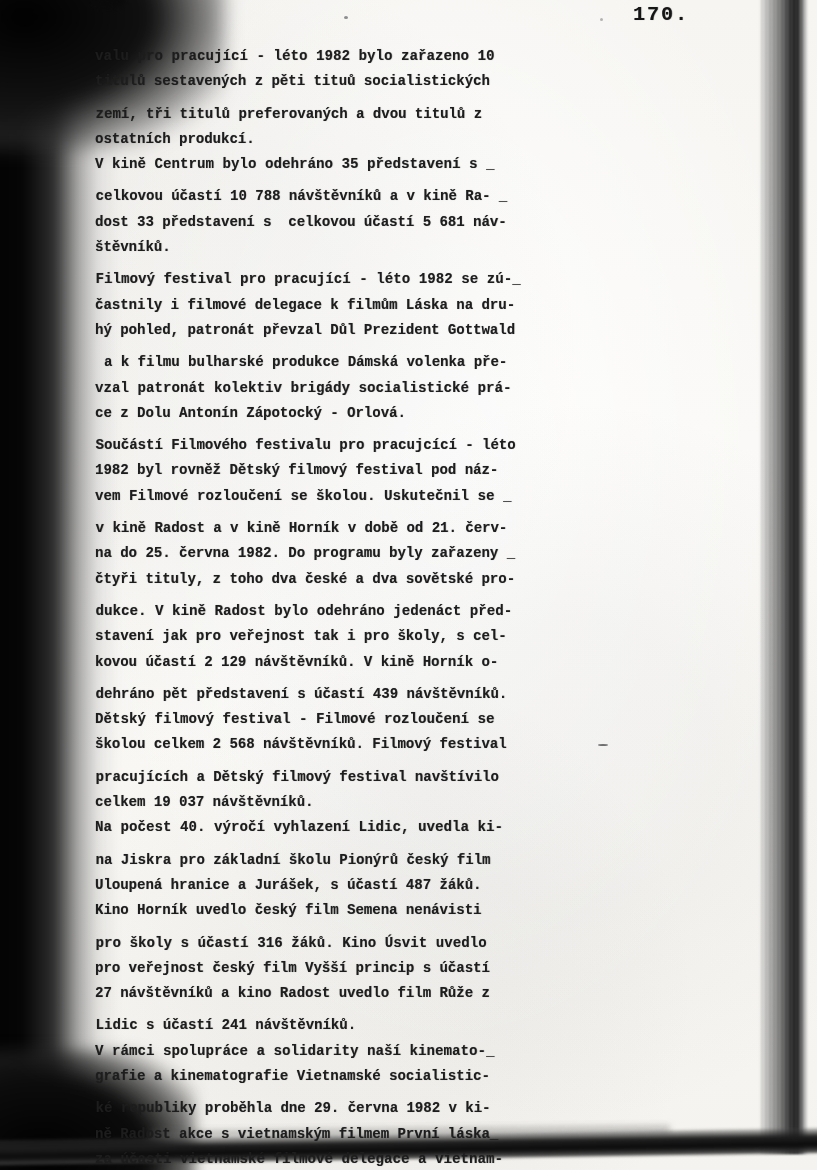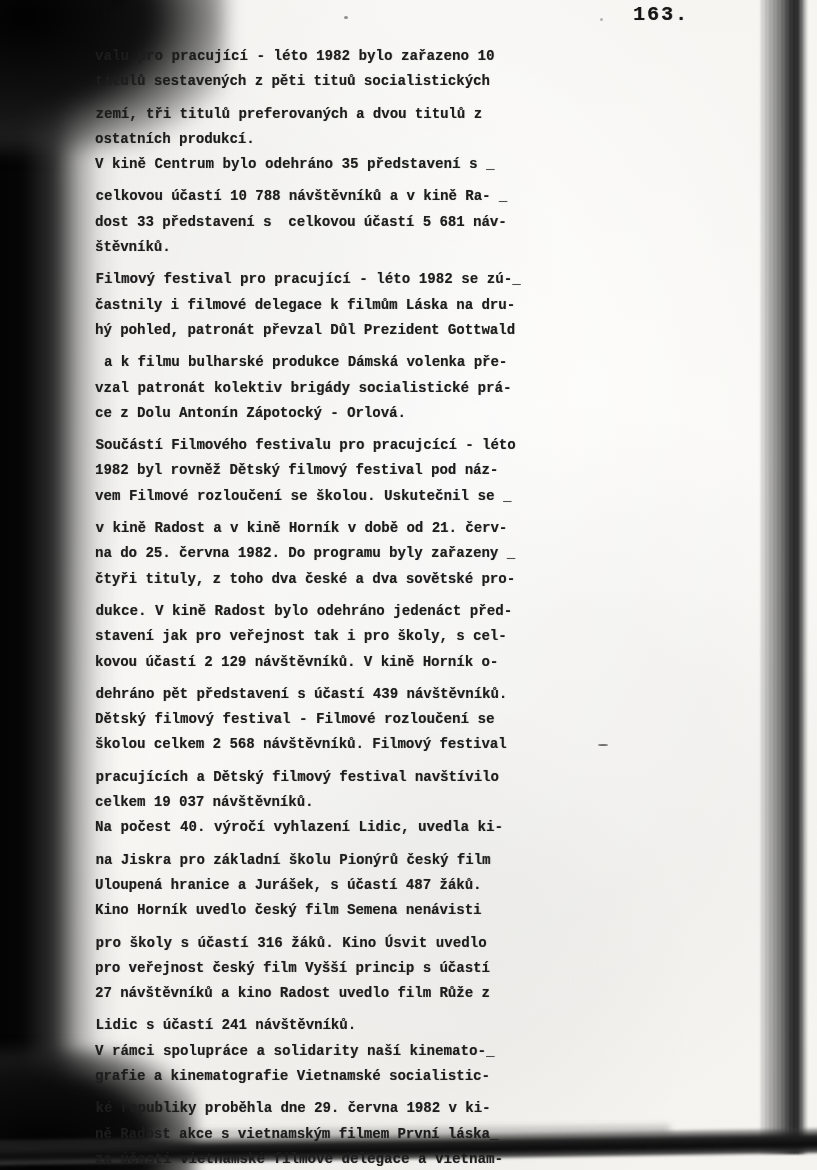--- a/index.html
+++ b/index.html
@@ -102,16 +102,16 @@
   <div class="right-edge"></div>
 
   <div class="bottom-band-soft"></div>
   <div class="bottom-band"></div>
 
   <div class="top-smudge"></div>
   <div class="speck speck-a"></div>
   <div class="speck speck-b"></div>
   <div class="speck speck-c"></div>
 
-  <div class="page-number">163.</div>
+  <div class="page-number">170.</div>
 
   <div class="text-block"><div class="text-line">valu pro pracující - léto 1982 bylo zařazeno 10</div><div class="text-line">titulů sestavených z pěti tituů socialistických</div><div class="text-line">zemí, tři titulů preferovaných a dvou titulů z</div><div class="text-line">ostatních produkcí.</div><div class="text-line">V kině Centrum bylo odehráno 35 představení s _</div><div class="text-line">celkovou účastí 10 788 návštěvníků a v kině Ra- _</div><div class="text-line">dost 33 představení s  celkovou účastí 5 681 náv-</div><div class="text-line">štěvníků.</div><div class="text-line">Filmový festival pro pracující - léto 1982 se zú-_</div><div class="text-line">častnily i filmové delegace k filmům Láska na dru-</div><div class="text-line">hý pohled, patronát převzal Důl Prezident Gottwald</div><div class="text-line"> a k filmu bulharské produkce Dámská volenka pře-</div><div class="text-line">vzal patronát kolektiv brigády socialistické prá-</div><div class="text-line">ce z Dolu Antonín Zápotocký - Orlová.</div><div class="text-line">Součástí Filmového festivalu pro pracujcící - léto</div><div class="text-line">1982 byl rovněž Dětský filmový festival pod náz-</div><div class="text-line">vem Filmové rozloučení se školou. Uskutečnil se _</div><div class="text-line">v kině Radost a v kině Horník v době od 21. červ-</div><div class="text-line">na do 25. června 1982. Do programu byly zařazeny _</div><div class="text-line">čtyři tituly, z toho dva české a dva sovětské pro-</div><div class="text-line">dukce. V kině Radost bylo odehráno jedenáct před-</div><div class="text-line">stavení jak pro veřejnost tak i pro školy, s cel-</div><div class="text-line">kovou účastí 2 129 návštěvníků. V kině Horník o-</div><div class="text-line">dehráno pět představení s účastí 439 návštěvníků.</div><div class="text-line">Dětský filmový festival - Filmové rozloučení se</div><div class="text-line">školou celkem 2 568 návštěvníků. Filmový festival</div><div class="text-line">pracujících a Dětský filmový festival navštívilo</div><div class="text-line">celkem 19 037 návštěvníků.</div><div class="text-line">Na počest 40. výročí vyhlazení Lidic, uvedla ki-</div><div class="text-line">na Jiskra pro základní školu Pionýrů český film</div><div class="text-line">Uloupená hranice a Jurášek, s účastí 487 žáků.</div><div class="text-line">Kino Horník uvedlo český film Semena nenávisti</div><div class="text-line">pro školy s účastí 316 žáků. Kino Úsvit uvedlo</div><div class="text-line">pro veřejnost český film Vyšší princip s účastí</div><div class="text-line">27 návštěvníků a kino Radost uvedlo film Růže z</div><div class="text-line">Lidic s účastí 241 návštěvníků.</div><div class="text-line">V rámci spolupráce a solidarity naší kinemato-_</div><div class="text-line">grafie a kinematografie Vietnamské socialistic-</div><div class="text-line">ké republiky proběhla dne 29. června 1982 v ki-</div><div class="text-line">ně Radost akce s vietnamským filmem První láska_</div><div class="text-line">za účasti vietnamské filmové delegace a vietnam-</div><div class="text-line">ských pracovníků, kteří v našem kraji pracují v</div></div>
 </div>
 
 </body></html>

